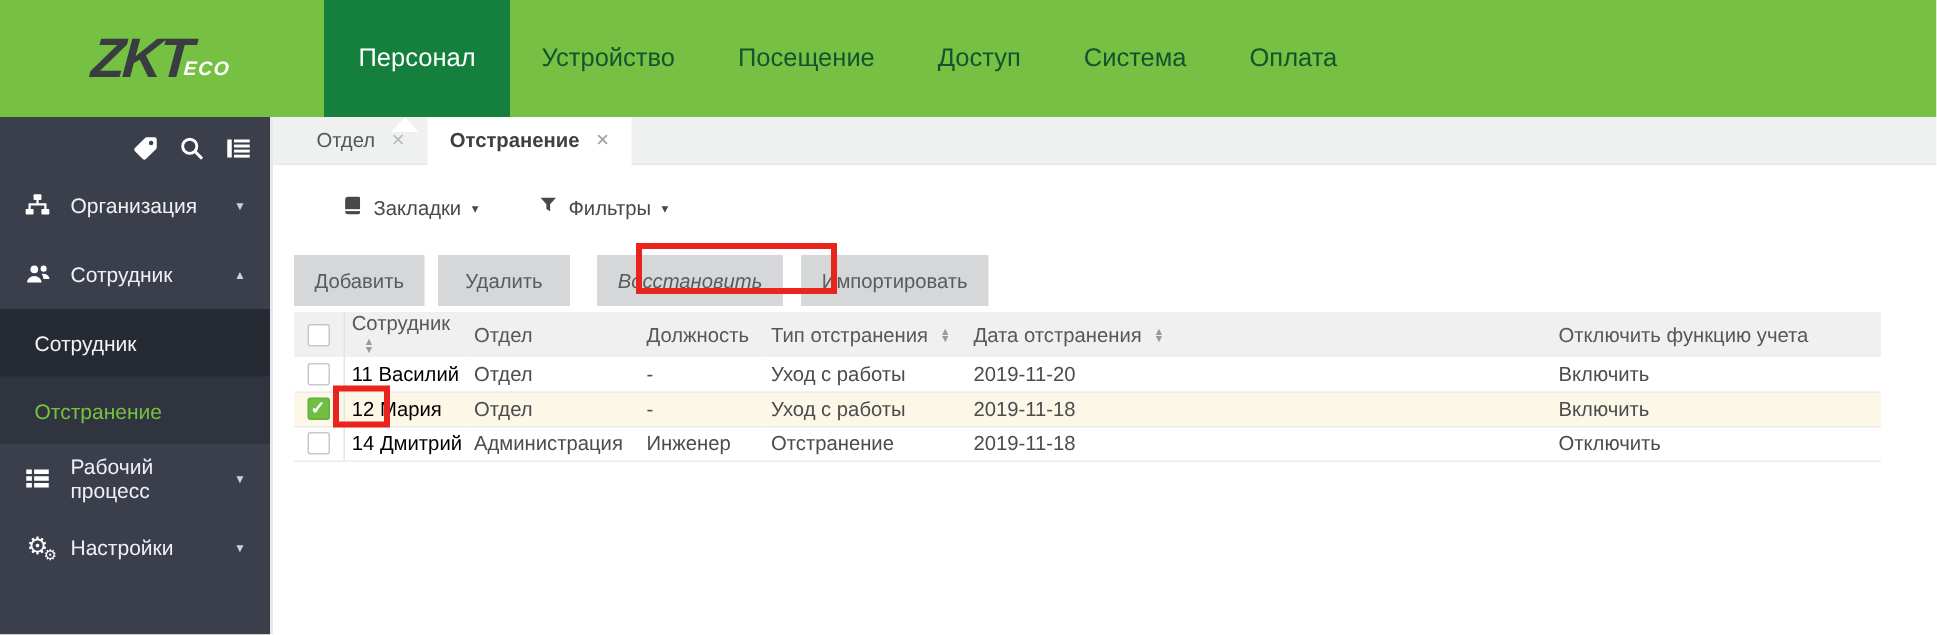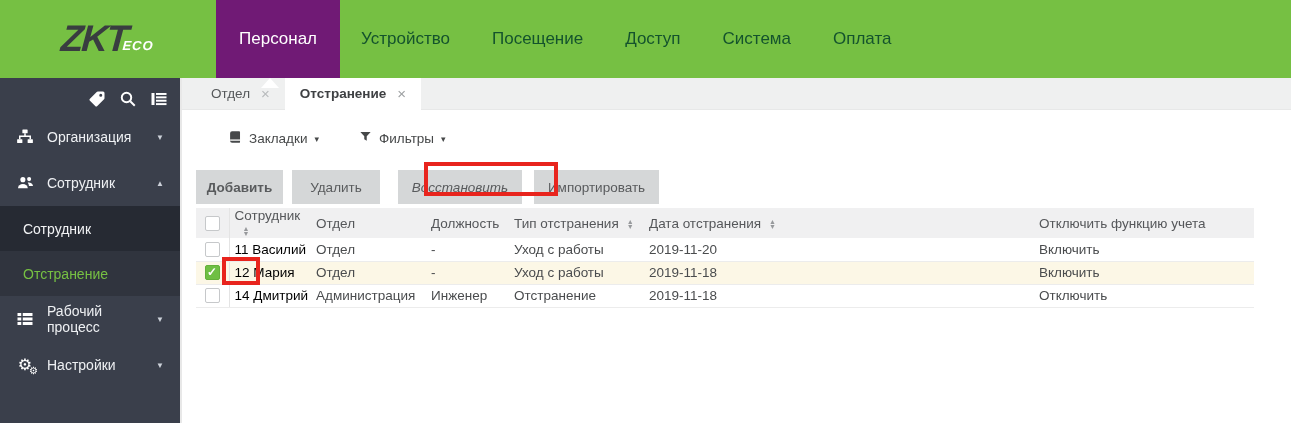--- a/index.html
+++ b/index.html
@@ -10,21 +10,21 @@
     -webkit-font-smoothing: antialiased;
   }
   
   .topbar { display:flex; height:78px; background:#76c043; }
   .logo-block { width:216px; display:flex; align-items:center; justify-content:center; }
   .logo { display:flex; align-items:center; transform: skewX(-4deg); }
   .logo-main { font-style:italic; font-weight:bold; font-size:37px; color:#393d40; letter-spacing:-2px; }
   .logo-eco  { font-style:italic; font-weight:bold; font-size:13px; color:#fff; margin-left:-4px; margin-top:12px; letter-spacing:1px; }
   .nav { display:flex; flex:1; }
   .nav-item { display:flex; align-items:center; padding:0 21px; font-size:17px; color:#14532d; cursor:pointer; }
-  .nav-item.active { background:#701a75; color:#fff; padding:0 23px; }
+  .nav-item.active { background:#15803d; color:#fff; padding:0 23px; }
   .tab-pointer { position:absolute; top:78px; left:261px; width:0; height:0;
     border-left:9px solid transparent; border-right:9px solid transparent;
     border-bottom:10px solid #fff; z-index:6; }
   
   .main { display:flex; height:345px; }
   .sidebar { width:180px; flex-shrink:0; background:#3a3f4b; color:#eef0f3; }
   .sb-tools { display:flex; justify-content:flex-end; align-items:center; gap:13px; padding:12px 12px 6px 0; height:36px; }
   .sb-tools svg { display:block; }
   .sb-item { display:flex; align-items:center; height:46px; padding:0 16px 0 14px; font-size:14px; cursor:pointer; }
   .sb-icon { width:22px; margin-right:11px; display:flex; justify-content:center; position:relative; }
@@ -42,21 +42,21 @@
   .tab { display:flex; align-items:center; gap:11px; padding:0 15px; font-size:13.5px; color:#55585a; cursor:pointer; }
   .tab .close-icon { color:#b7babc; font-size:15px; line-height:1; cursor:pointer; }
   .tab.active { background:#fff; color:#3e4043; font-weight:bold; margin-bottom:-1px; border-bottom:1px solid #fff; }
   .tab.active .close-icon { color:#9ea1a3; font-weight:normal; }
   .toolbar { height:56px; display:flex; align-items:center; padding-left:46px; gap:40px; }
   .tool-btn { display:flex; align-items:center; gap:7px; font-size:13.5px; color:#464849; cursor:pointer; }
   .tool-caret { font-size:9px; color:#464849; margin-top:2px; }
   .actions { display:flex; padding:4px 0 0 14px; height:42px; align-items:flex-start; }
   .action-btn { height:34px; background:#d5d7d8; border:none; color:#595b5d; font-size:13.5px;
     font-family:"Liberation Sans", sans-serif; cursor:pointer; }
-  .btn-add { width:87px; margin-right:9px;font-weight:bold; }
+  .btn-add { width:87px; margin-right:9px; }
   .btn-del { width:88px; margin-right:18px; }
   .btn-res { width:124px; margin-right:12px;font-style:italic; }
   .btn-imp { width:125px; margin-right:10px; }
   .btn-dis { width:232px; }
   
   table { margin-left:14px; width:1058px; border-collapse:collapse; table-layout:fixed;
     font-size:13.5px; color:#4a4c4e; }
   thead th { height:23px; background:#f0f0f1; font-weight:normal; text-align:left; color:#55575a; padding-left:5px; }
   tbody td { height:23px; border-bottom:1px solid #ececec; padding-left:5px; }
   tbody tr.selected td { background:#fcf7e6; }

